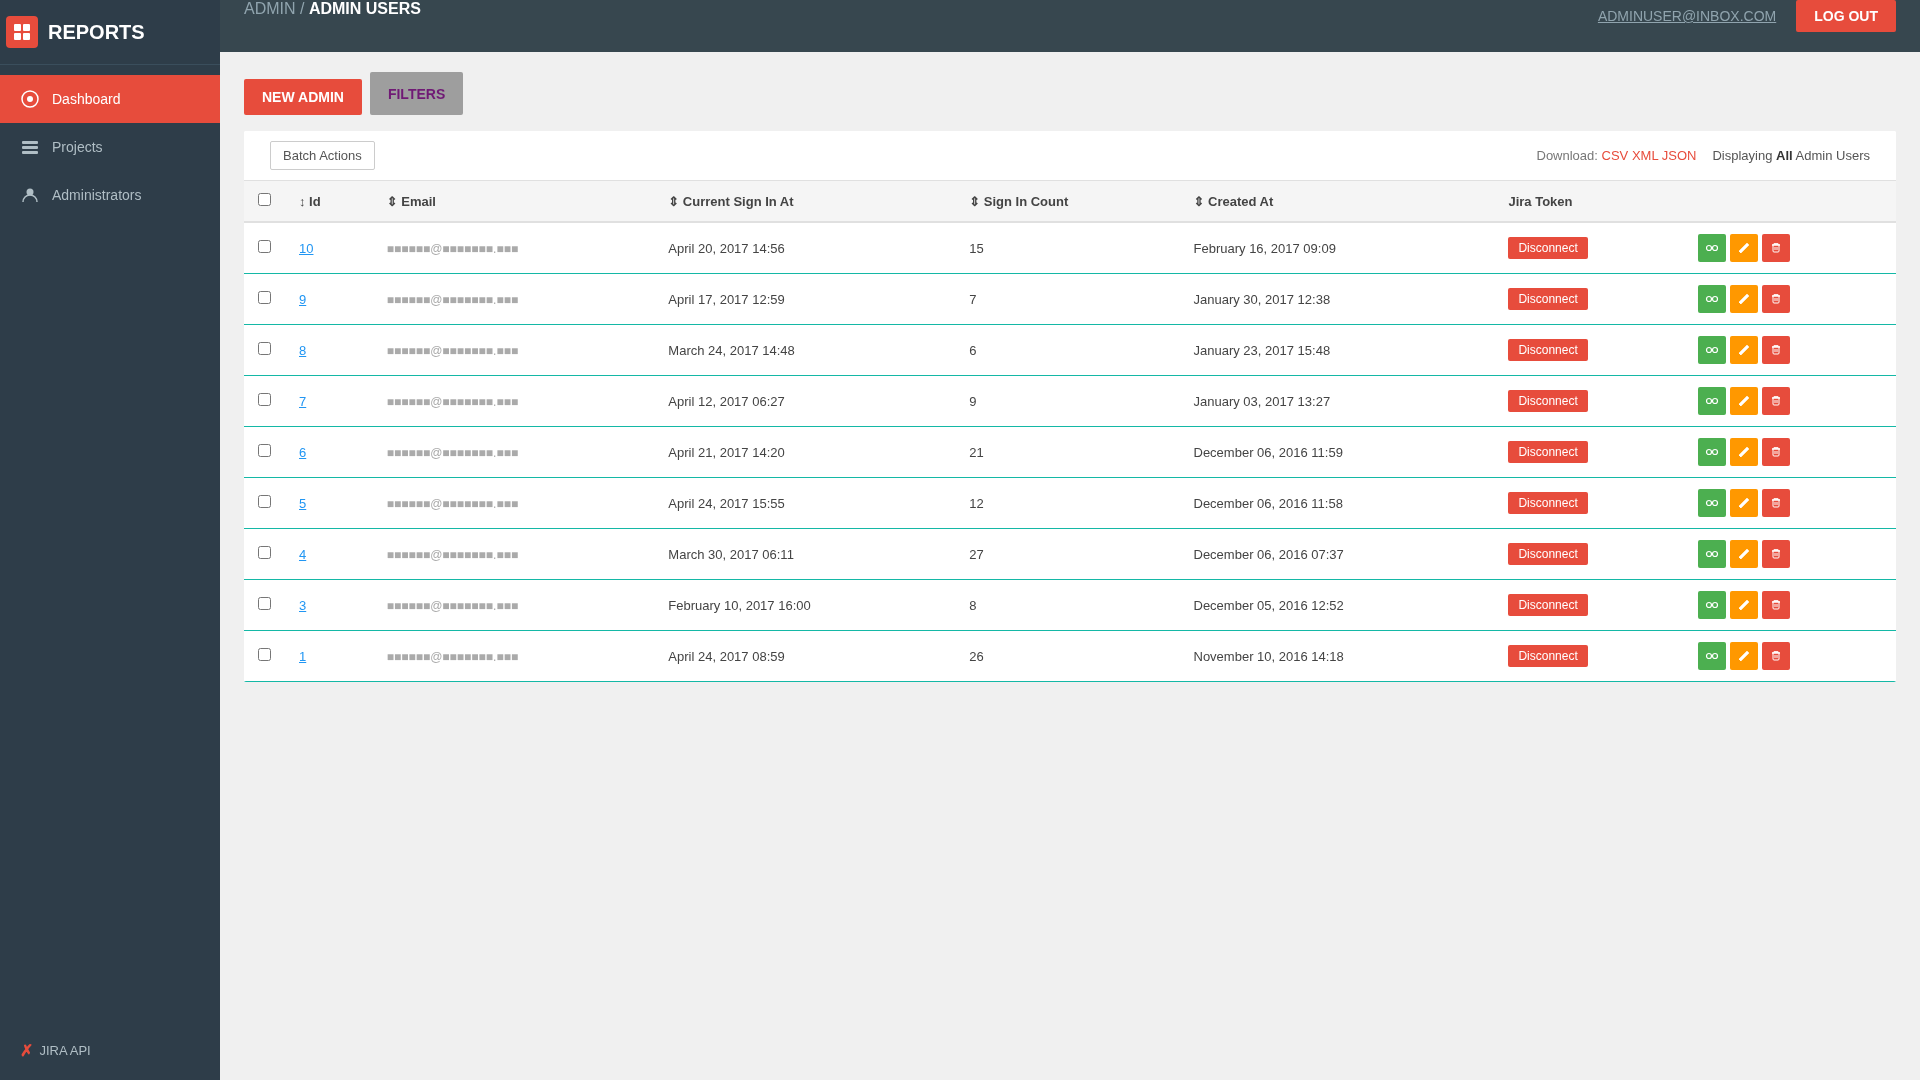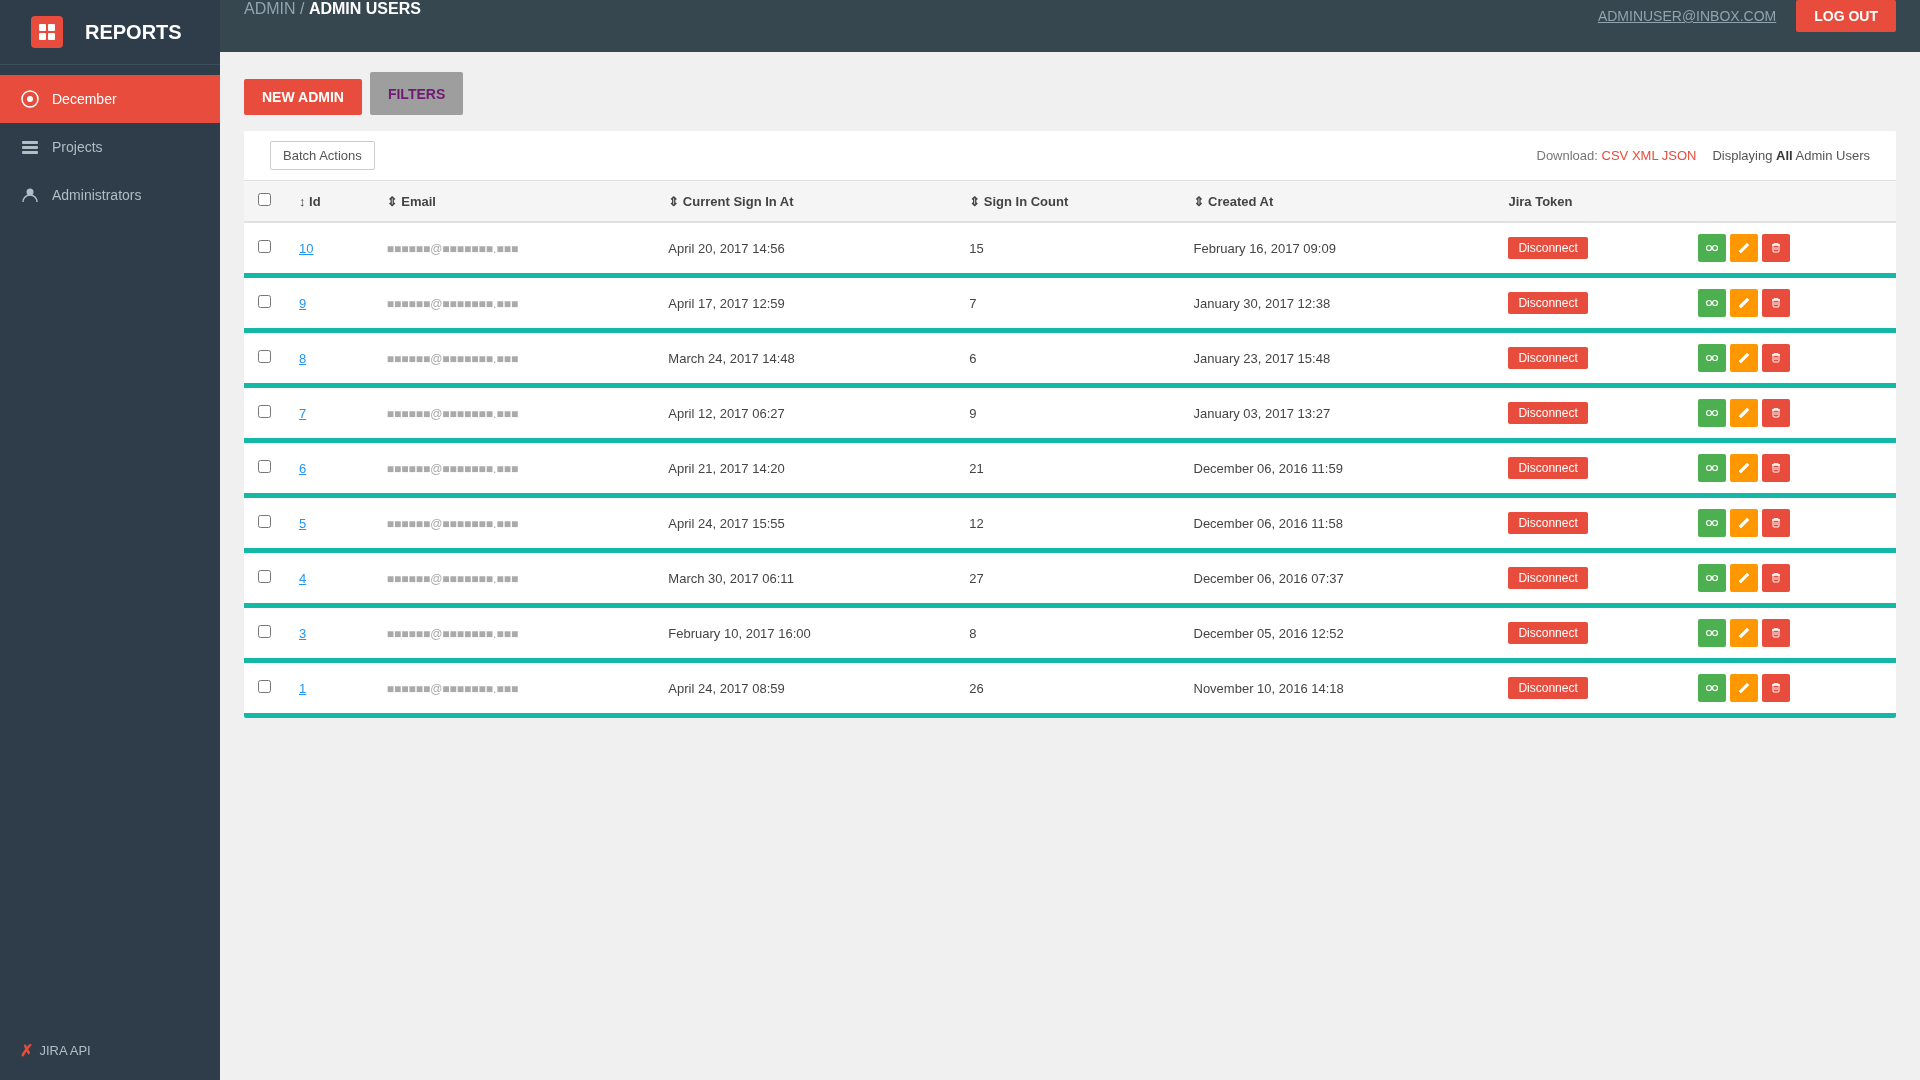--- a/index.html
+++ b/index.html
@@ -10,25 +10,25 @@
       width: 220px;
       background: #2e3d49;
       display: flex;
       flex-direction: column;
       height: 100%;
       flex-shrink: 0;
     }
     .sidebar-logo {
       display: flex;
       align-items: center;
-      padding: 16px 31px;
+      padding: 16px 6px;
       color: white;
       font-size: 20px;
       font-weight: bold;
-      gap: 22px;
+      gap: 10px;
       border-bottom: 1px solid #3a4e5c;
     }
     .logo-icon {
       width: 32px; height: 32px;
       background: #e74c3c;
       border-radius: 4px;
       display: flex; align-items: center; justify-content: center;
       color: white; font-size: 16px; font-weight: bold;
     }
     .sidebar-nav { flex: 1; padding-top: 10px; }
@@ -148,21 +148,21 @@
       border-bottom: 2px solid #e0e0e0;
     }
     thead th {
       padding: 12px 14px;
       text-align: left;
       color: #444;
       font-weight: bold;
       white-space: nowrap;
     }
     thead th.sortable { cursor: pointer; }
-    tbody tr { border-bottom: 5px solid #14b8a6; }
+    tbody tr { border-bottom: 1px solid #14b8a6; }
     tbody td { padding: 11px 14px; color: #444; vertical-align: middle; }
     .id-link { color: #2196f3; text-decoration: underline; cursor: pointer; }
     .email-blurred { color: #aaa; font-size: 12px; }
     .disconnect-btn {
       background: #e74c3c;
       color: white;
       border: none;
       padding: 4px 10px;
       font-size: 12px;
       cursor: pointer;
@@ -203,21 +203,21 @@
     <span>REPORTS</span>
   </div>
   <nav class="sidebar-nav">
     <div class="sidebar-item active">
       <span class="s-icon">
         <svg width="18" height="18" viewBox="0 0 18 18" fill="white">
           <circle cx="9" cy="9" r="8" stroke="white" stroke-width="1.5" fill="none"></circle>
           <circle cx="9" cy="9" r="3" fill="white"></circle>
         </svg>
       </span>
-      <span>December</span>
+      <span>Dashboard</span>
     </div>
     <div class="sidebar-item">
       <span class="s-icon">
         <svg width="18" height="18" viewBox="0 0 18 18" fill="#b0bec5">
           <rect x="1" y="3" width="16" height="3" rx="1"></rect>
           <rect x="1" y="8" width="16" height="3" rx="1"></rect>
           <rect x="1" y="13" width="16" height="3" rx="1"></rect>
         </svg>
       </span>
       <span>Projects</span>

